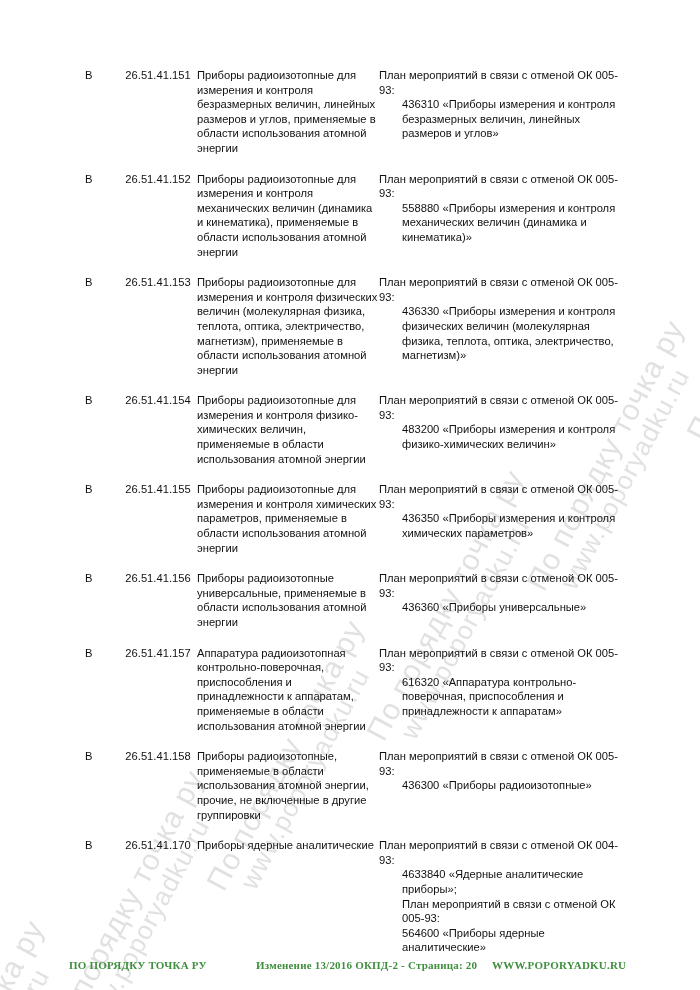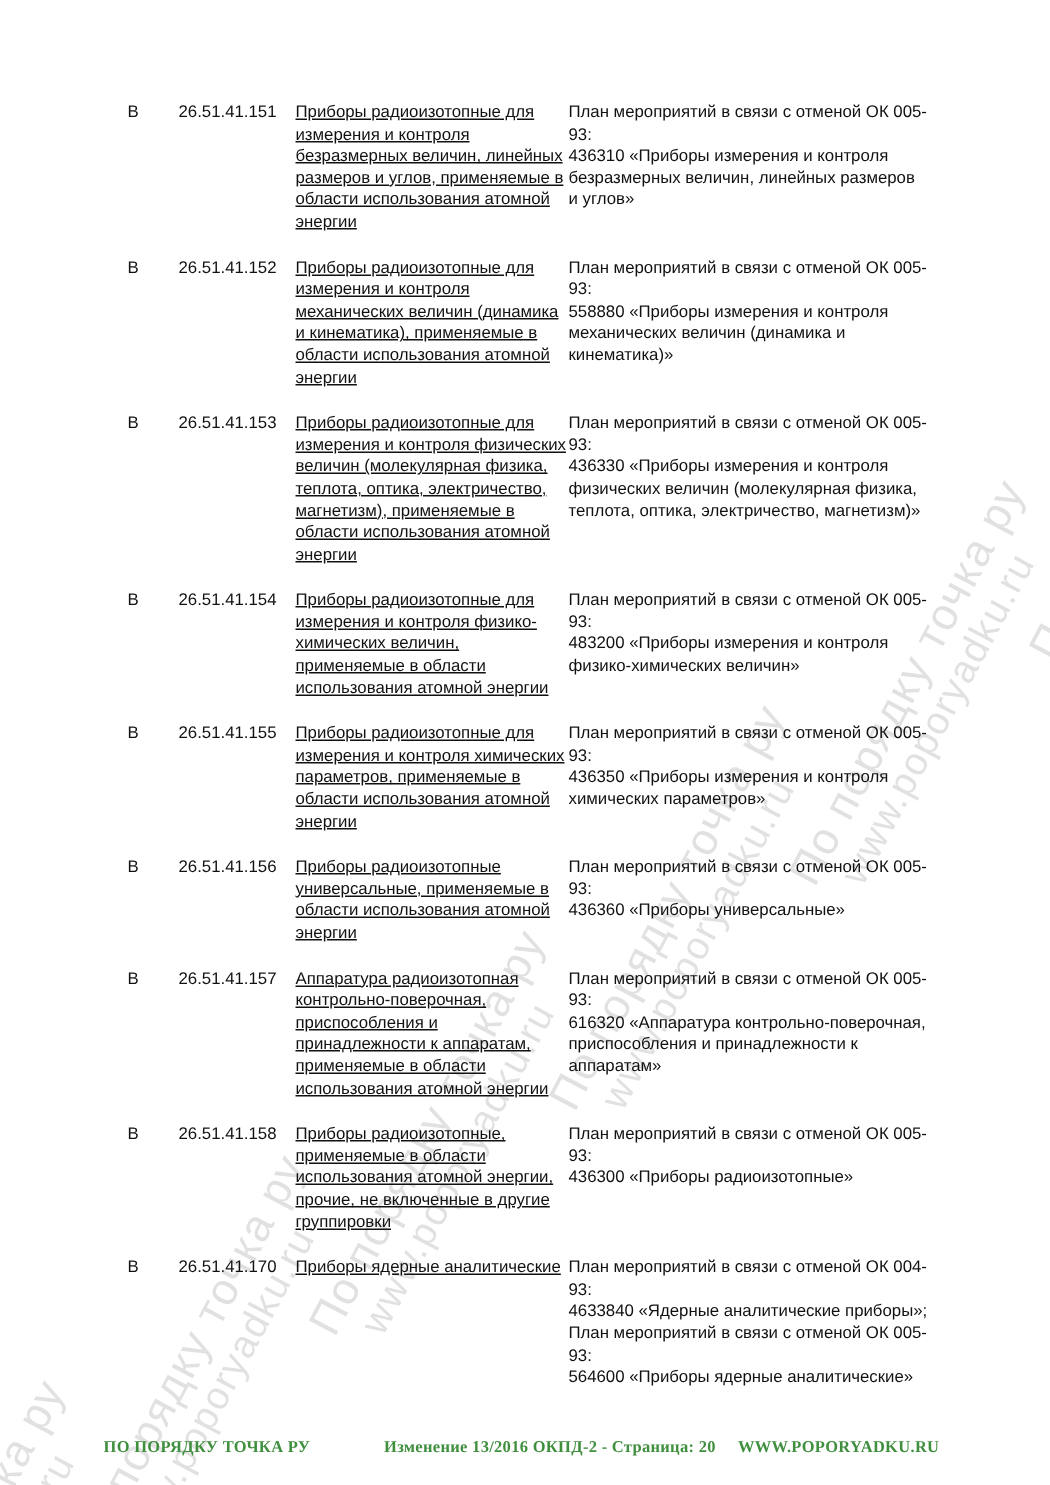--- a/index.html
+++ b/index.html
@@ -64,33 +64,33 @@
     font-size: 11.2px;
     line-height: 14.6px;
     color: #111111;
   }
   td.col-kind {
     width: 34px;
   }
   td.col-code {
     width: 78px;
     white-space: nowrap;
-    text-align: left;
+    text-align: center;
     padding-right: 8px;
   }
   td.col-name {
     width: 182px;
     padding-right: 12px;
-    text-decoration: underline;
   }
   td.col-measure {
     width: 240px;
   }
   .measure-block + .measure-block {
     margin-top: 0;
+    margin-left: 23px;
   }
 
   
   #footer {
     position: absolute;
     left: 0;
     top: 959px;
     width: 700px;
     height: 20px;
     z-index: 3;

